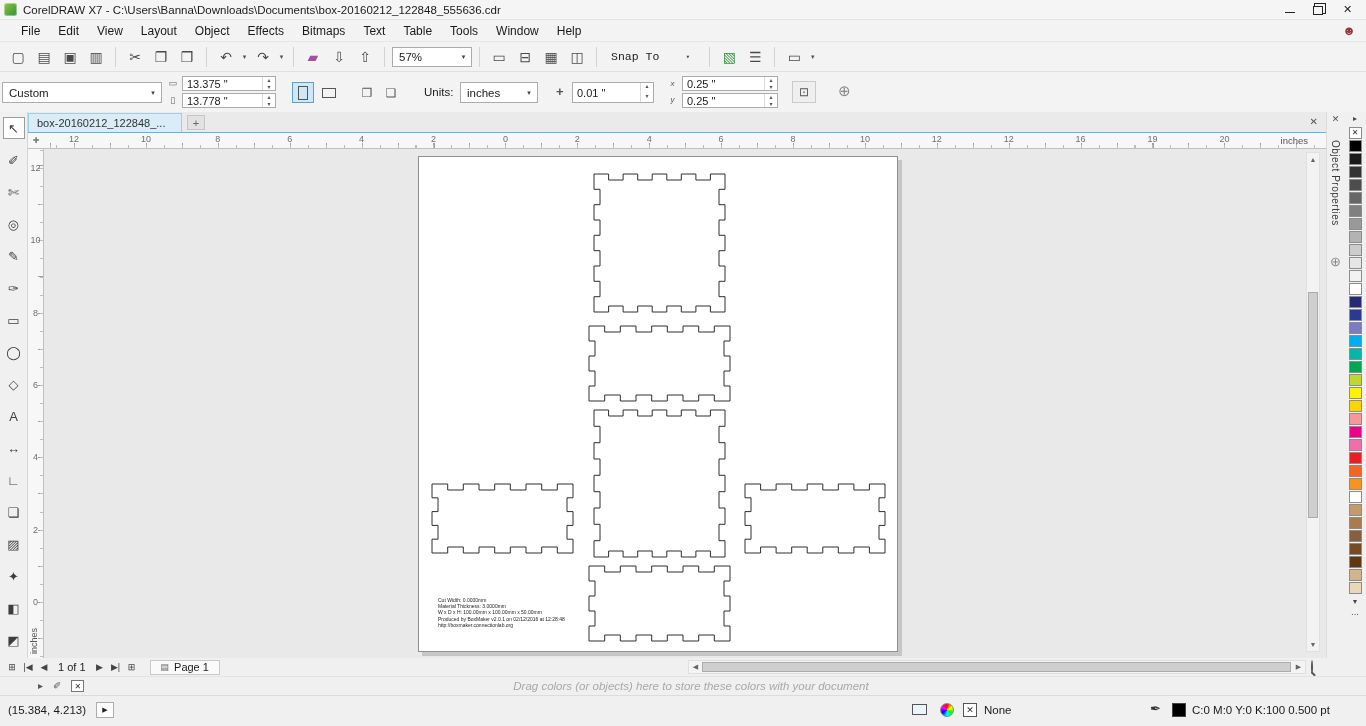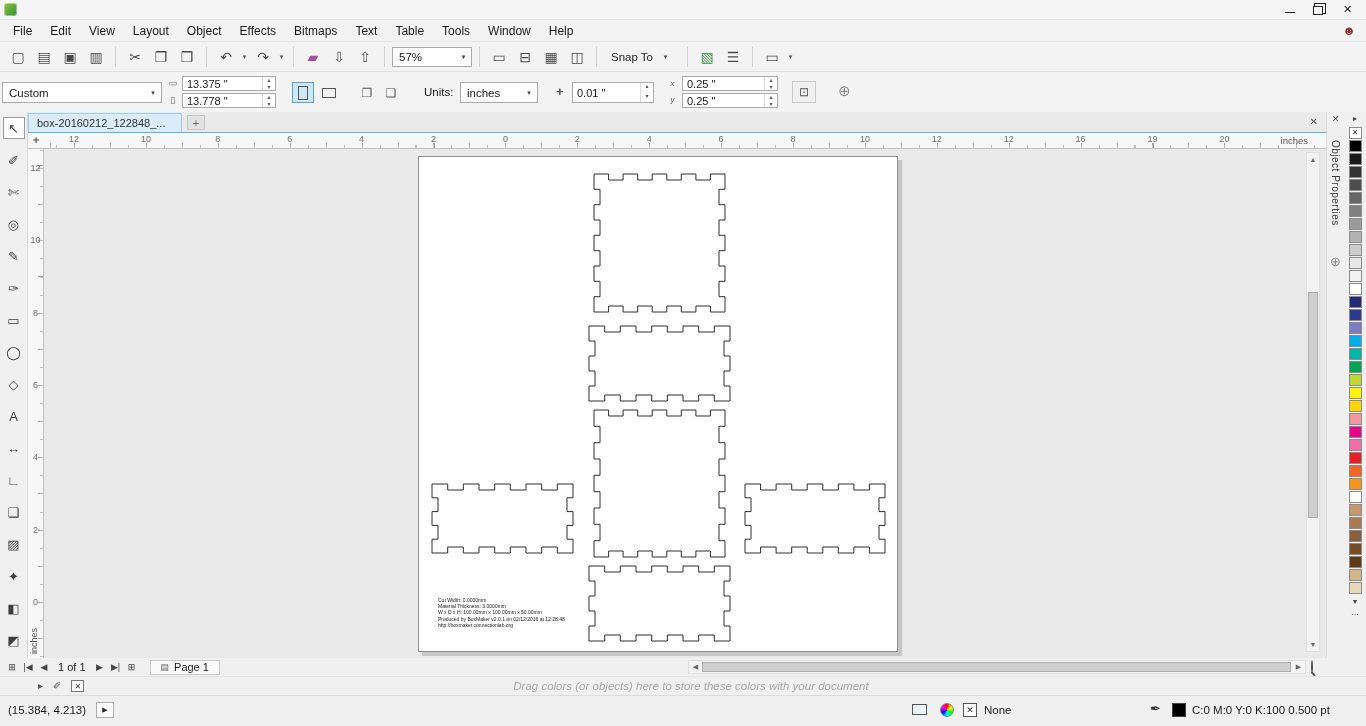--- a/index.html
+++ b/index.html
@@ -12,35 +12,35 @@
   #app-icon{width:13px;height:13px;border-radius:3px;background:linear-gradient(135deg,#8cc63f,#2f8f3c);
     box-shadow:inset 0 0 0 1px rgba(255,255,255,.4);}
   #title-text{font-size:11.5px;margin-left:6px;white-space:nowrap;}
   #win-btns{margin-left:auto;display:flex;height:100%;}
   .win-btn{width:29px;height:100%;display:flex;align-items:center;justify-content:center;font-size:11px;color:#222;}
   .min-glyph{width:10px;height:1px;background:#222;margin-top:6px;}
   .restore-glyph{width:8px;height:7px;border:1px solid #222;box-shadow:2px -2px 0 0 #f5f5f5,2px -2px 0 1px #222;margin:2px 2px 0 0;}
 
   
   #menubar{position:absolute;left:0;top:20px;width:100%;height:22px;background:#f3f3f3;
-    display:flex;align-items:center;padding-left:4px;box-sizing:border-box;border-bottom:1px solid #e7e7e7;}
+    display:flex;align-items:center;padding-left:12px;box-sizing:border-box;border-bottom:1px solid #e7e7e7;}
   .menu-item{padding:3px 9px;font-size:12px;}
   #account-icon{margin-left:auto;margin-right:10px;font-size:13px;color:#93383a;line-height:1;}
 
   
   #toolbar{position:absolute;left:0;top:42px;width:100%;height:30px;background:#f3f3f3;
     display:flex;align-items:center;padding-left:6px;box-sizing:border-box;border-bottom:1px solid #e0e0e0;gap:2px;}
   .tb-btn{width:24px;height:24px;display:flex;align-items:center;justify-content:center;font-size:14px;color:#4a4a4a;}
   .tb-drop{width:9px;font-size:7px;color:#555;text-align:center;}
   .tb-sep{width:1px;height:20px;background:#d2d2d2;margin:0 5px;}
   .tb-combo{width:80px;height:20px;background:#fff;border:1px solid #ababab;display:flex;align-items:center;
     font-size:11.5px;padding-left:6px;box-sizing:border-box;}
   .tb-combo-val{flex:1;}
   .tb-combo-arrow{width:15px;text-align:center;font-size:7px;color:#444;}
-  .tb-snap{display:flex;align-items:center;gap:5px;padding:0 7px;height:22px;font-size:11.5px;color:#222;}
+  .tb-snap{display:flex;align-items:center;gap:21px;padding:0 7px;height:22px;font-size:11.5px;color:#222;font-family:Liberation Mono, monospace;}
 
   
   #propbar{position:absolute;left:0;top:72px;width:100%;height:40px;background:#f3f3f3;border-bottom:1px solid #d6d6d6;}
   .combo{position:absolute;background:#fff;border:1px solid #ababab;font-size:11.5px;display:flex;align-items:center;
     padding-left:6px;box-sizing:border-box;}
   .combo .arrow{margin-left:auto;width:16px;text-align:center;font-size:7px;color:#444;}
   #preset-combo{left:2px;top:10px;width:160px;height:21px;}
   #units-combo{left:460px;top:10px;width:78px;height:21px;}
   #size-icons{position:absolute;left:166px;top:3px;display:flex;flex-direction:column;font-size:9px;color:#666;line-height:17px;text-align:center;width:14px;}
   .spin{position:absolute;background:#fff;border:1px solid #ababab;font-size:11px;display:flex;align-items:center;
@@ -169,20 +169,21 @@
   #sb-outline-swatch{position:absolute;left:1172px;top:7px;width:14px;height:14px;background:#000;border:1px solid #444;box-sizing:border-box;}
   #sb-outline-text{position:absolute;left:1192px;top:8px;font-size:11.5px;}
 </style>
 </head>
 <body>
 
 <div id="app">
 
   <div id="titlebar">
     <div id="app-icon"></div>
+    <span id="title-text">CorelDRAW X7 - C:\Users\Banna\Downloads\Documents\box-20160212_122848_555636.cdr</span>
     <div id="win-btns">
       <div class="win-btn">
           <span class="min-glyph"></span>
         </div>
       <div class="win-btn">
           <span class="restore-glyph"></span>
         </div>
       <div class="win-btn">
           <span>✕</span>
         </div>

